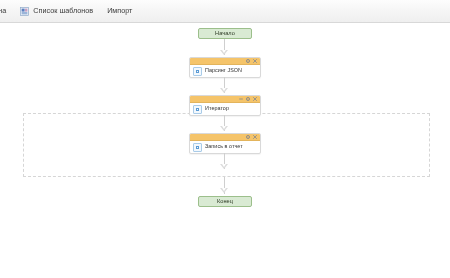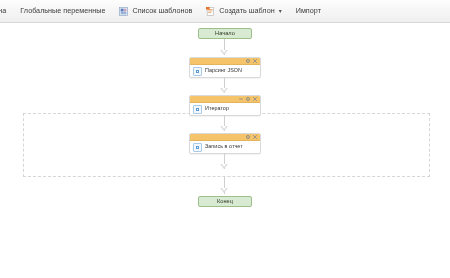--- a/index.html
+++ b/index.html
@@ -208,50 +208,34 @@
 <body>
 
 <div id="app">
 
   <div class="toolbar">
 
     <div class="tb-item clipped">
       <span class="tb-label">лона</span>
     </div>
 
-    <div class="tb-item">
-      <span class="tb-label">Глобальные переменные</span>
-    </div>
 
 
     <div class="tb-item">
       <span class="tb-icon">
         <svg width="9" height="9" viewBox="0 0 9 9">
           <rect x="0.5" y="0.5" width="8" height="8" fill="#eef3fa" stroke="#8fa9c9" stroke-width="0.7"></rect>
           <rect x="1.6" y="1.6" width="3" height="3" fill="#5b7fbf"></rect>
           <rect x="5" y="1.6" width="2.4" height="3" fill="#c8a0c0"></rect>
           <rect x="1.6" y="5" width="5.8" height="2.4" fill="#9ab4d8"></rect>
         </svg>
       </span>
       <span class="tb-label">Список шаблонов</span>
     </div>
 
-    <div class="tb-item">
-      <span class="tb-icon">
-        <svg width="9" height="9" viewBox="0 0 9 9">
-          <rect x="1.2" y="0.5" width="6.3" height="8" fill="#ffffff" stroke="#b9b9b9" stroke-width="0.7"></rect>
-          <rect x="2.2" y="2.1" width="4.3" height="0.7" fill="#d98c4a"></rect>
-          <rect x="2.2" y="3.6" width="4.3" height="0.7" fill="#d98c4a"></rect>
-          <rect x="2.2" y="5.1" width="3" height="0.7" fill="#d98c4a"></rect>
-          <path d="M0 0 L3.6 0 L3.6 2.6 L0 2.6 Z" fill="#e8732a"></path>
-        </svg>
-      </span>
-      <span class="tb-label">Создать шаблон</span>
-      <span class="caret">▾</span>
-    </div>
 
 
     <div class="tb-item">
       <span class="tb-label">Импорт</span>
     </div>
 
   </div>
 
   <div class="canvas">
 

